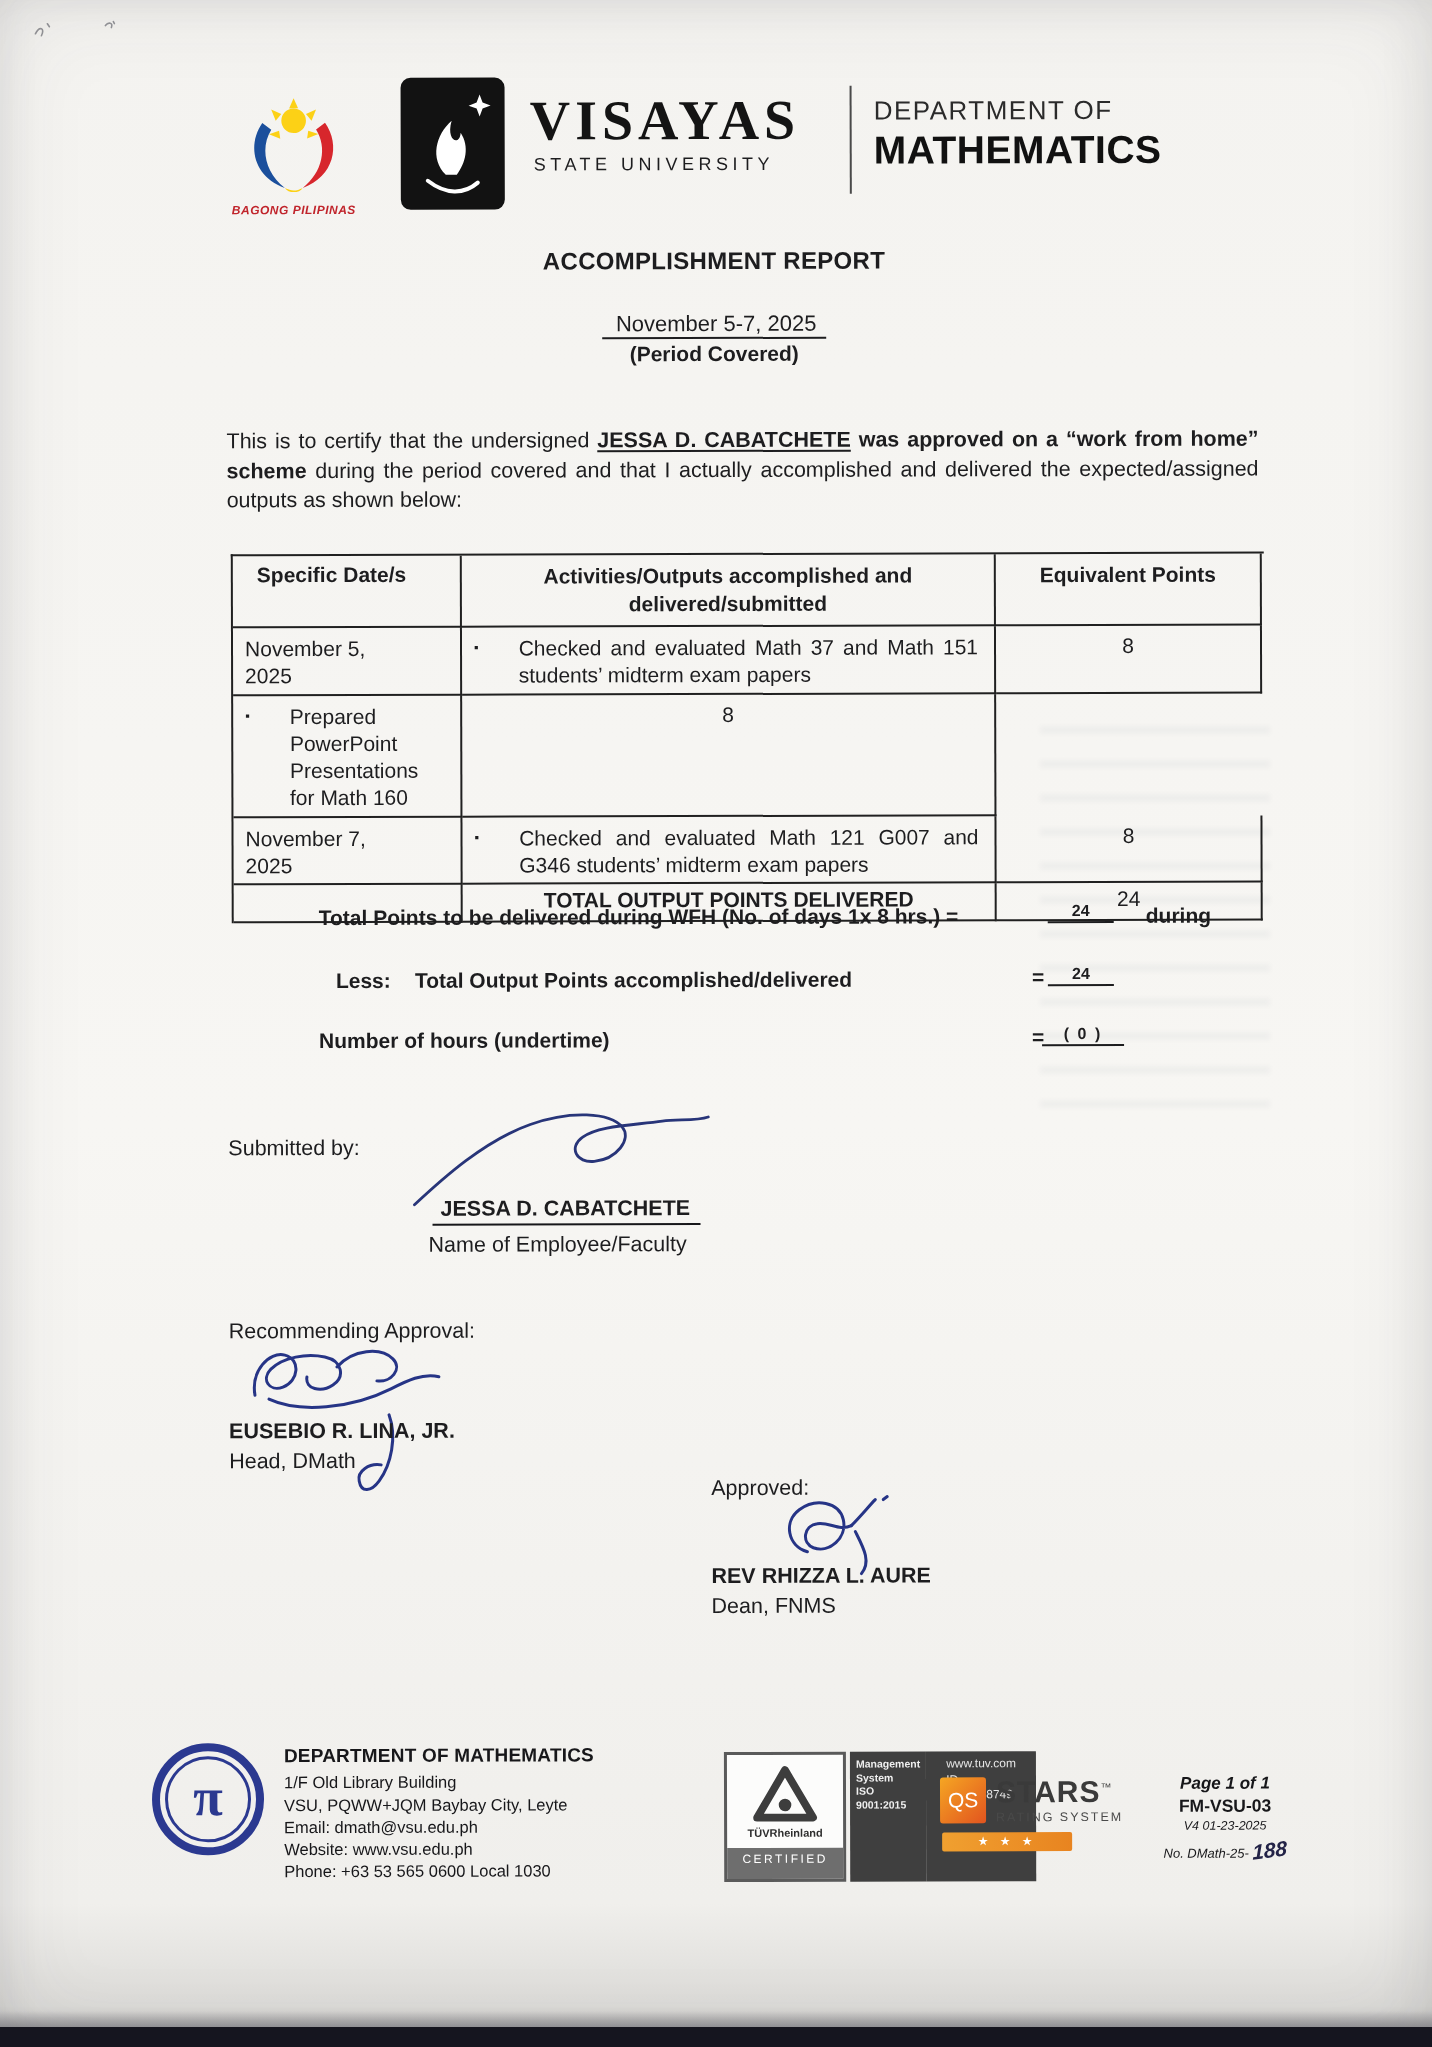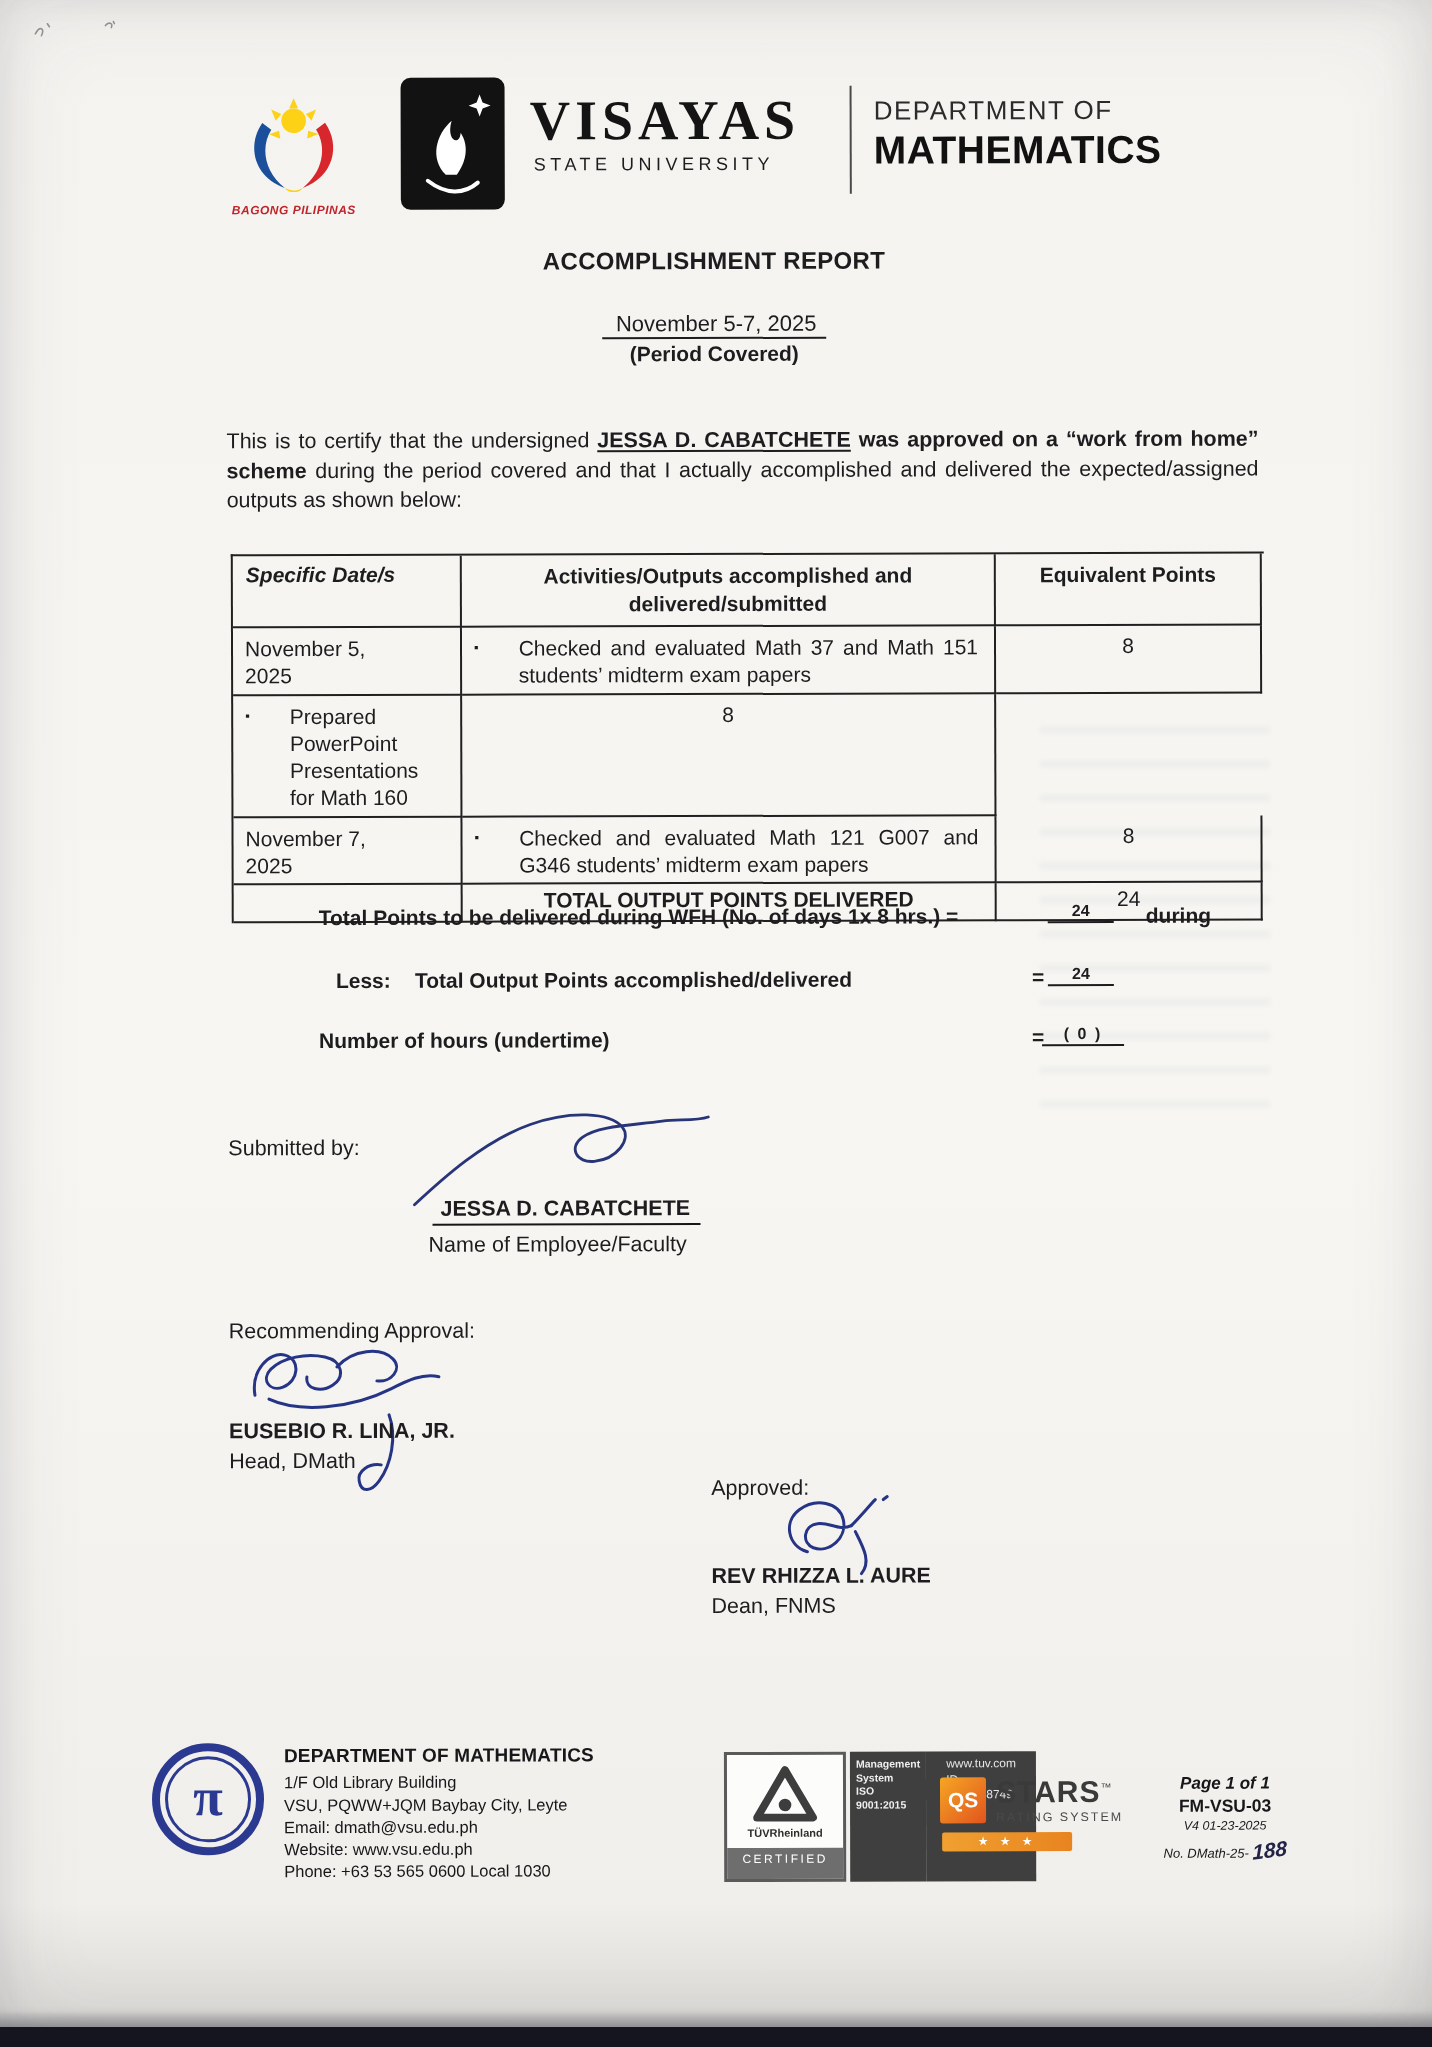--- a/index.html
+++ b/index.html
@@ -40,21 +40,21 @@
   .intro { position:absolute; left:228px; top:426px; width:1032px; font-size:21.5px; line-height:1.38; text-align:justify; }
   .intro .name-ul { font-weight:700; text-decoration:underline; text-underline-offset:3px; }
   .intro .b { font-weight:700; }
 
   
   .acc-table { position:absolute; left:232px; top:553px; width:1033px; border-left:2px solid #202020; border-top:2px solid #202020; }
   .tr { display:grid; grid-template-columns:229px 534px 266px; }
   .td { border-right:2px solid #202020; border-bottom:2px solid #202020; font-size:21px; }
   .tr.th { min-height:72px; }
   .tr.th .td { font-weight:700; padding-top:7px; }
-  .th-c1 { padding-left:13px;font-style:italic; }
+  .th-c1 { padding-left:24px; }
   .th-c2, .th-c3 { text-align:center; padding:7px 30px 4px; line-height:1.32; }
   .tr.r { min-height:66px; }
   .td.date { padding:7px 10px 4px 12px; line-height:1.3; }
   .td.date span { display:inline-block; max-width:140px; }
   .td.act { padding:7px 16px 4px 12px; display:flex; gap:12px; line-height:1.3; }
   .td.act .bullet { font-size:13px; padding-top:5px; }
   .td.act .atext { flex:1; text-align:justify;margin-left:28px; }
   .td.pts { text-align:center; padding-top:8px; }
   .tr.totalrow { min-height:38px; }
   .td.tot-label { text-align:center; font-weight:700; padding-top:4px; }
@@ -101,21 +101,21 @@
   .tuv-sq { width:122px; height:130px; border:3px solid #5a5a5a; background:#fcfcfb; text-align:center; position:relative; }
   .tuv-sq svg { margin-top:8px; }
   .tuv-brand { font-size:11px; font-weight:800; color:#2e2e2e; margin-top:-2px; }
   .tuv-cert { position:absolute; bottom:0; left:0; right:0; height:31px; background:#6e6e6e; color:#fff; font-size:12px; letter-spacing:2.5px; padding-top:4px; }
   .tuv-right { width:80px; display:flex; justify-content:space-between; height:130px; }
   .tuv-mgmt { background:#3f3f3f; color:#efefef; font-size:10.5px; line-height:1.3; padding:6px 6px; font-weight:700; }
   .tuv-web { background:#3f3f3f; color:#e6e6e6; font-size:12px; line-height:1.3; padding:5px 20px; }
 
   .qs { position:absolute; left:938px; top:1778px; width:190px; }
   .qs-top { display:flex; gap:10px; align-items:flex-start; }
-  .qs-sq { width:46px; height:46px; background:linear-gradient(135deg,#f5a623,#e2541f); color:#fff; font-weight:700; font-size:21px; display:flex; align-items:center; justify-content:center; border-radius:3px; }
+  .qs-sq { width:46px; height:46px; background:linear-gradient(135deg,#f5a623,#e2541f); color:#fff; font-weight:400; font-size:21px; display:flex; align-items:center; justify-content:center; border-radius:3px; }
   .qs-stars-word { font-size:30px; font-weight:800; color:#3a3a3a; letter-spacing:1px; line-height:1; }
   .qs-tm { font-size:11px; vertical-align:super; color:#3a3a3a; font-weight:400; }
   .qs-rating { font-size:12.5px; letter-spacing:2px; color:#4a4a4a; margin-top:3px; }
   .qs-band { margin-top:8px; margin-left:2px; width:130px; height:19px; background:linear-gradient(90deg,#f0a030,#e88420); color:#fff; font-size:12px; text-align:center; line-height:19px; letter-spacing:4px; border-radius:2px; }
 
   .pageinfo { position:absolute; left:1143px; top:1775px; width:160px; text-align:center; color:#17171a; }
   .pi-page { font-size:17px; font-weight:700; font-style:italic; }
   .pi-form { font-size:17.5px; font-weight:800; margin-top:2px; }
   .pi-ver { font-size:12.5px; font-style:italic; margin-top:2px; }
   .pi-no { font-size:13px; font-style:italic; margin-top:6px; white-space:nowrap; }

